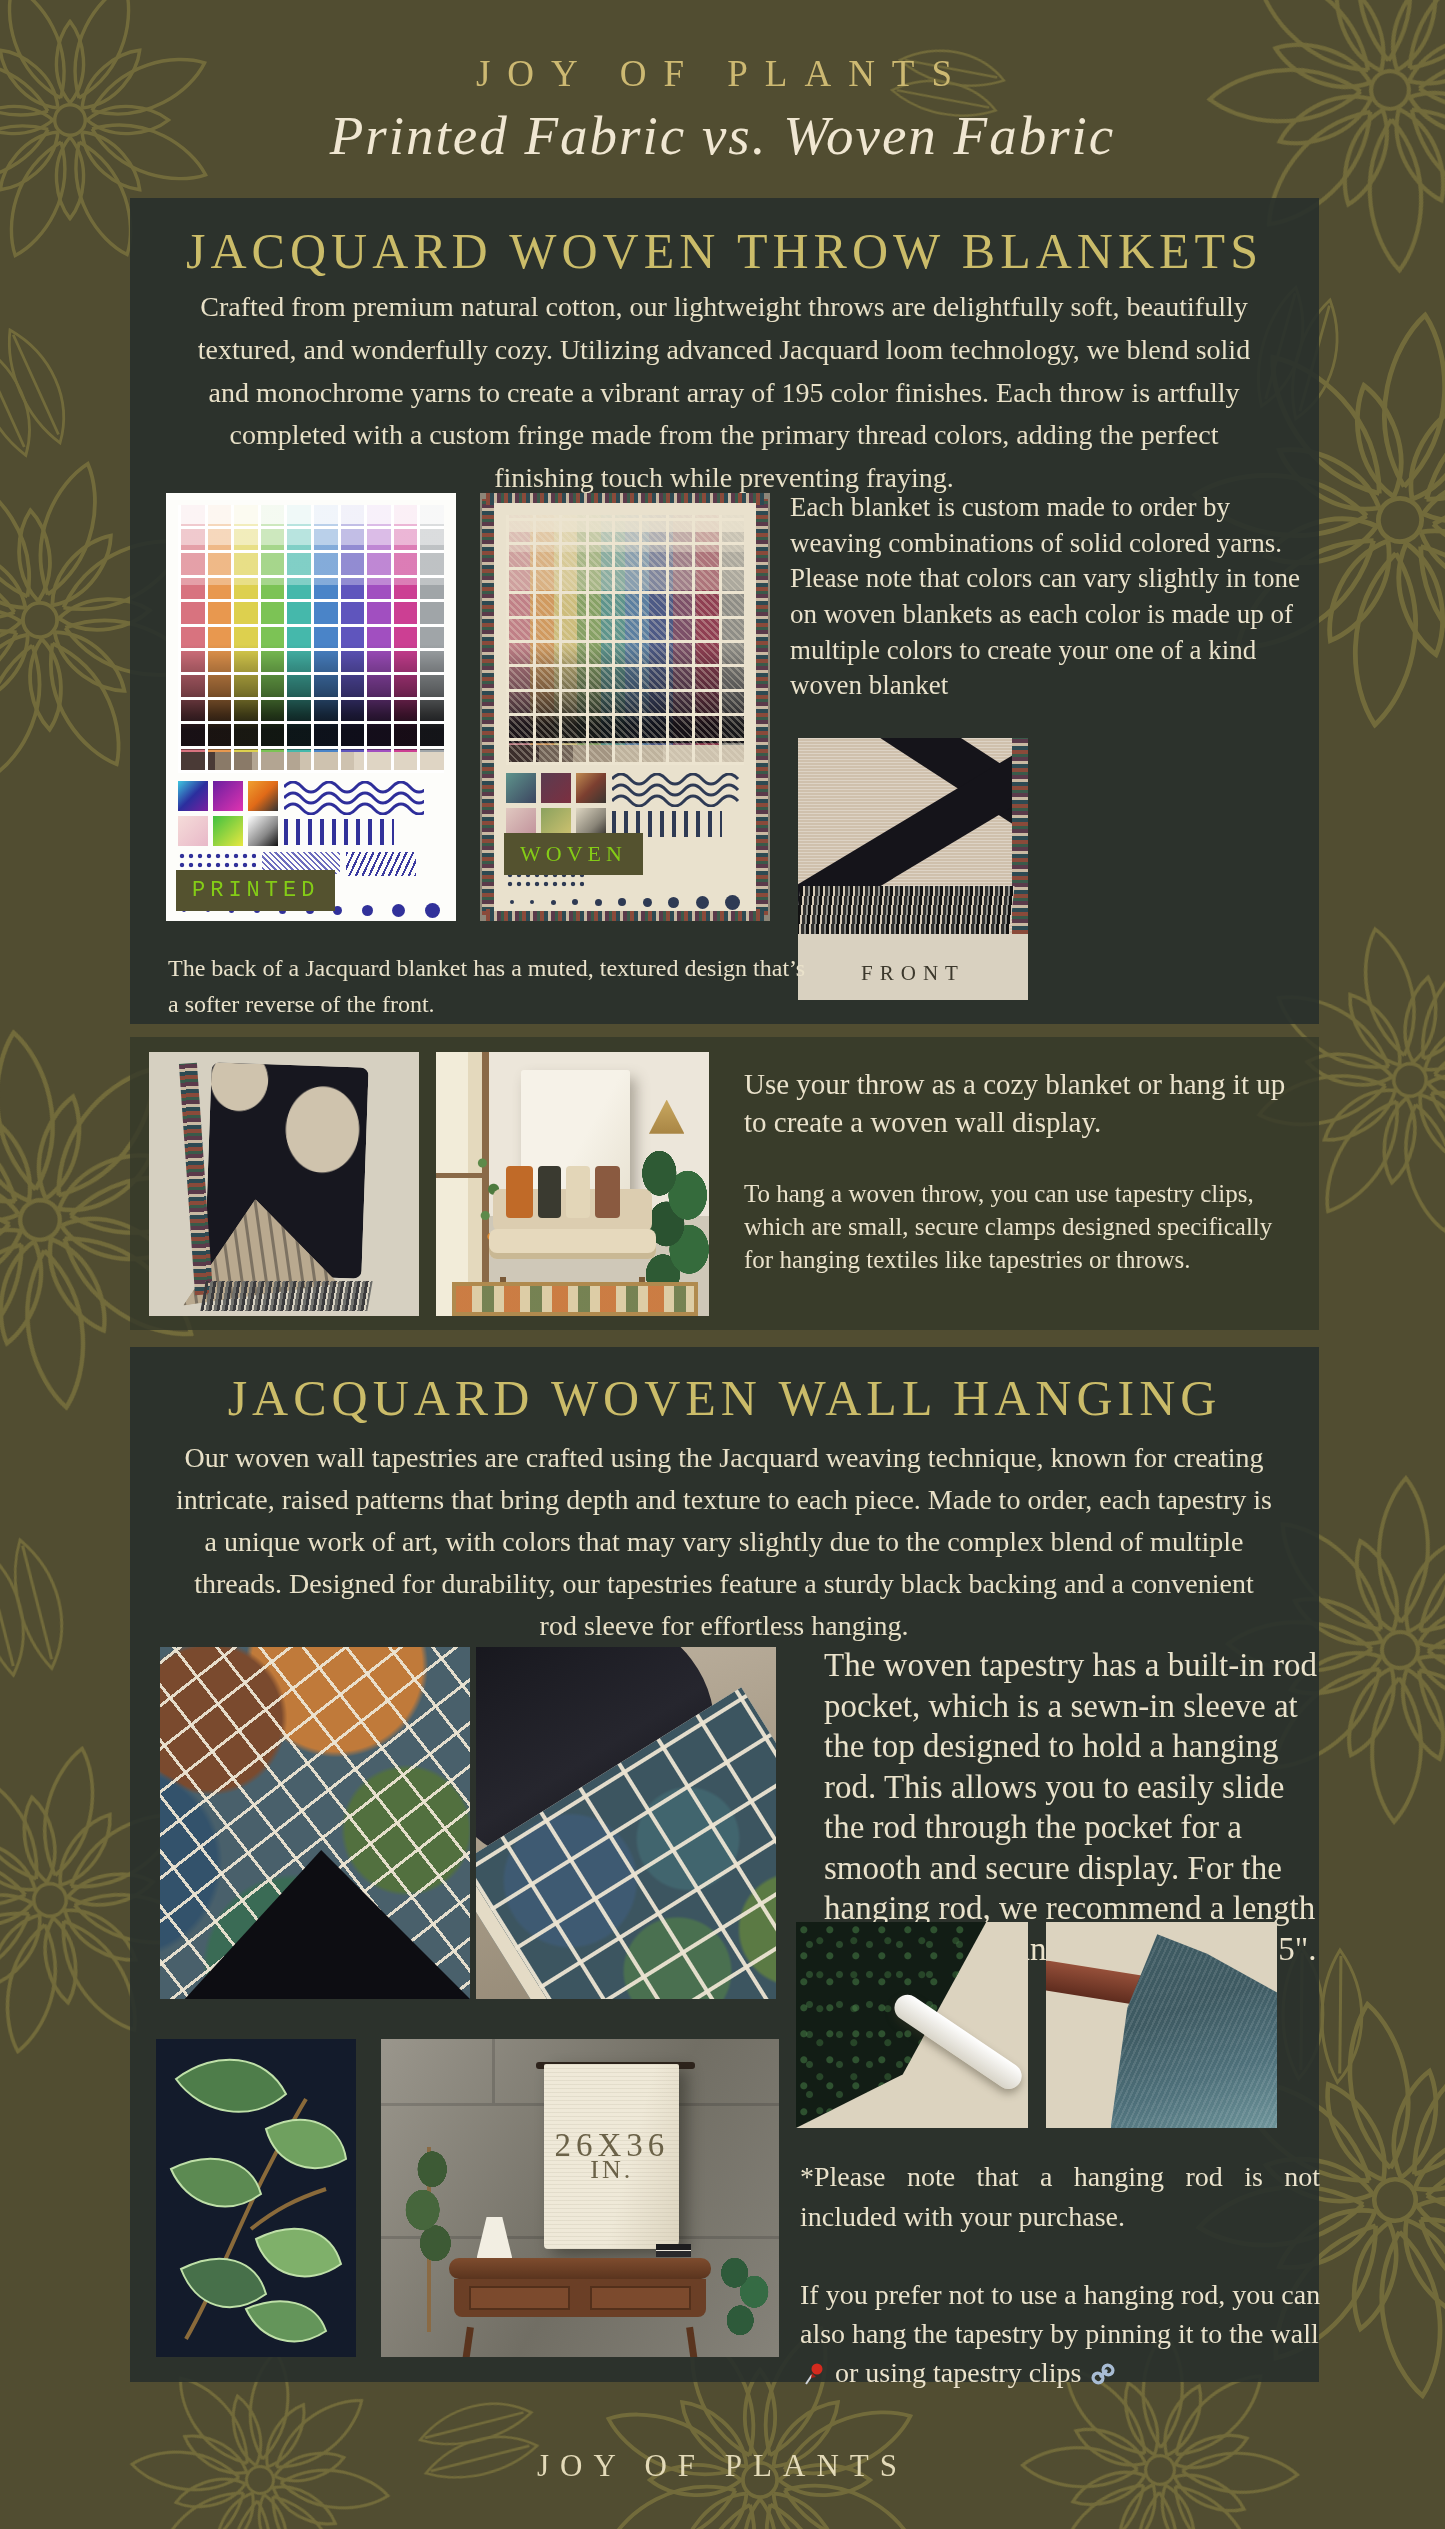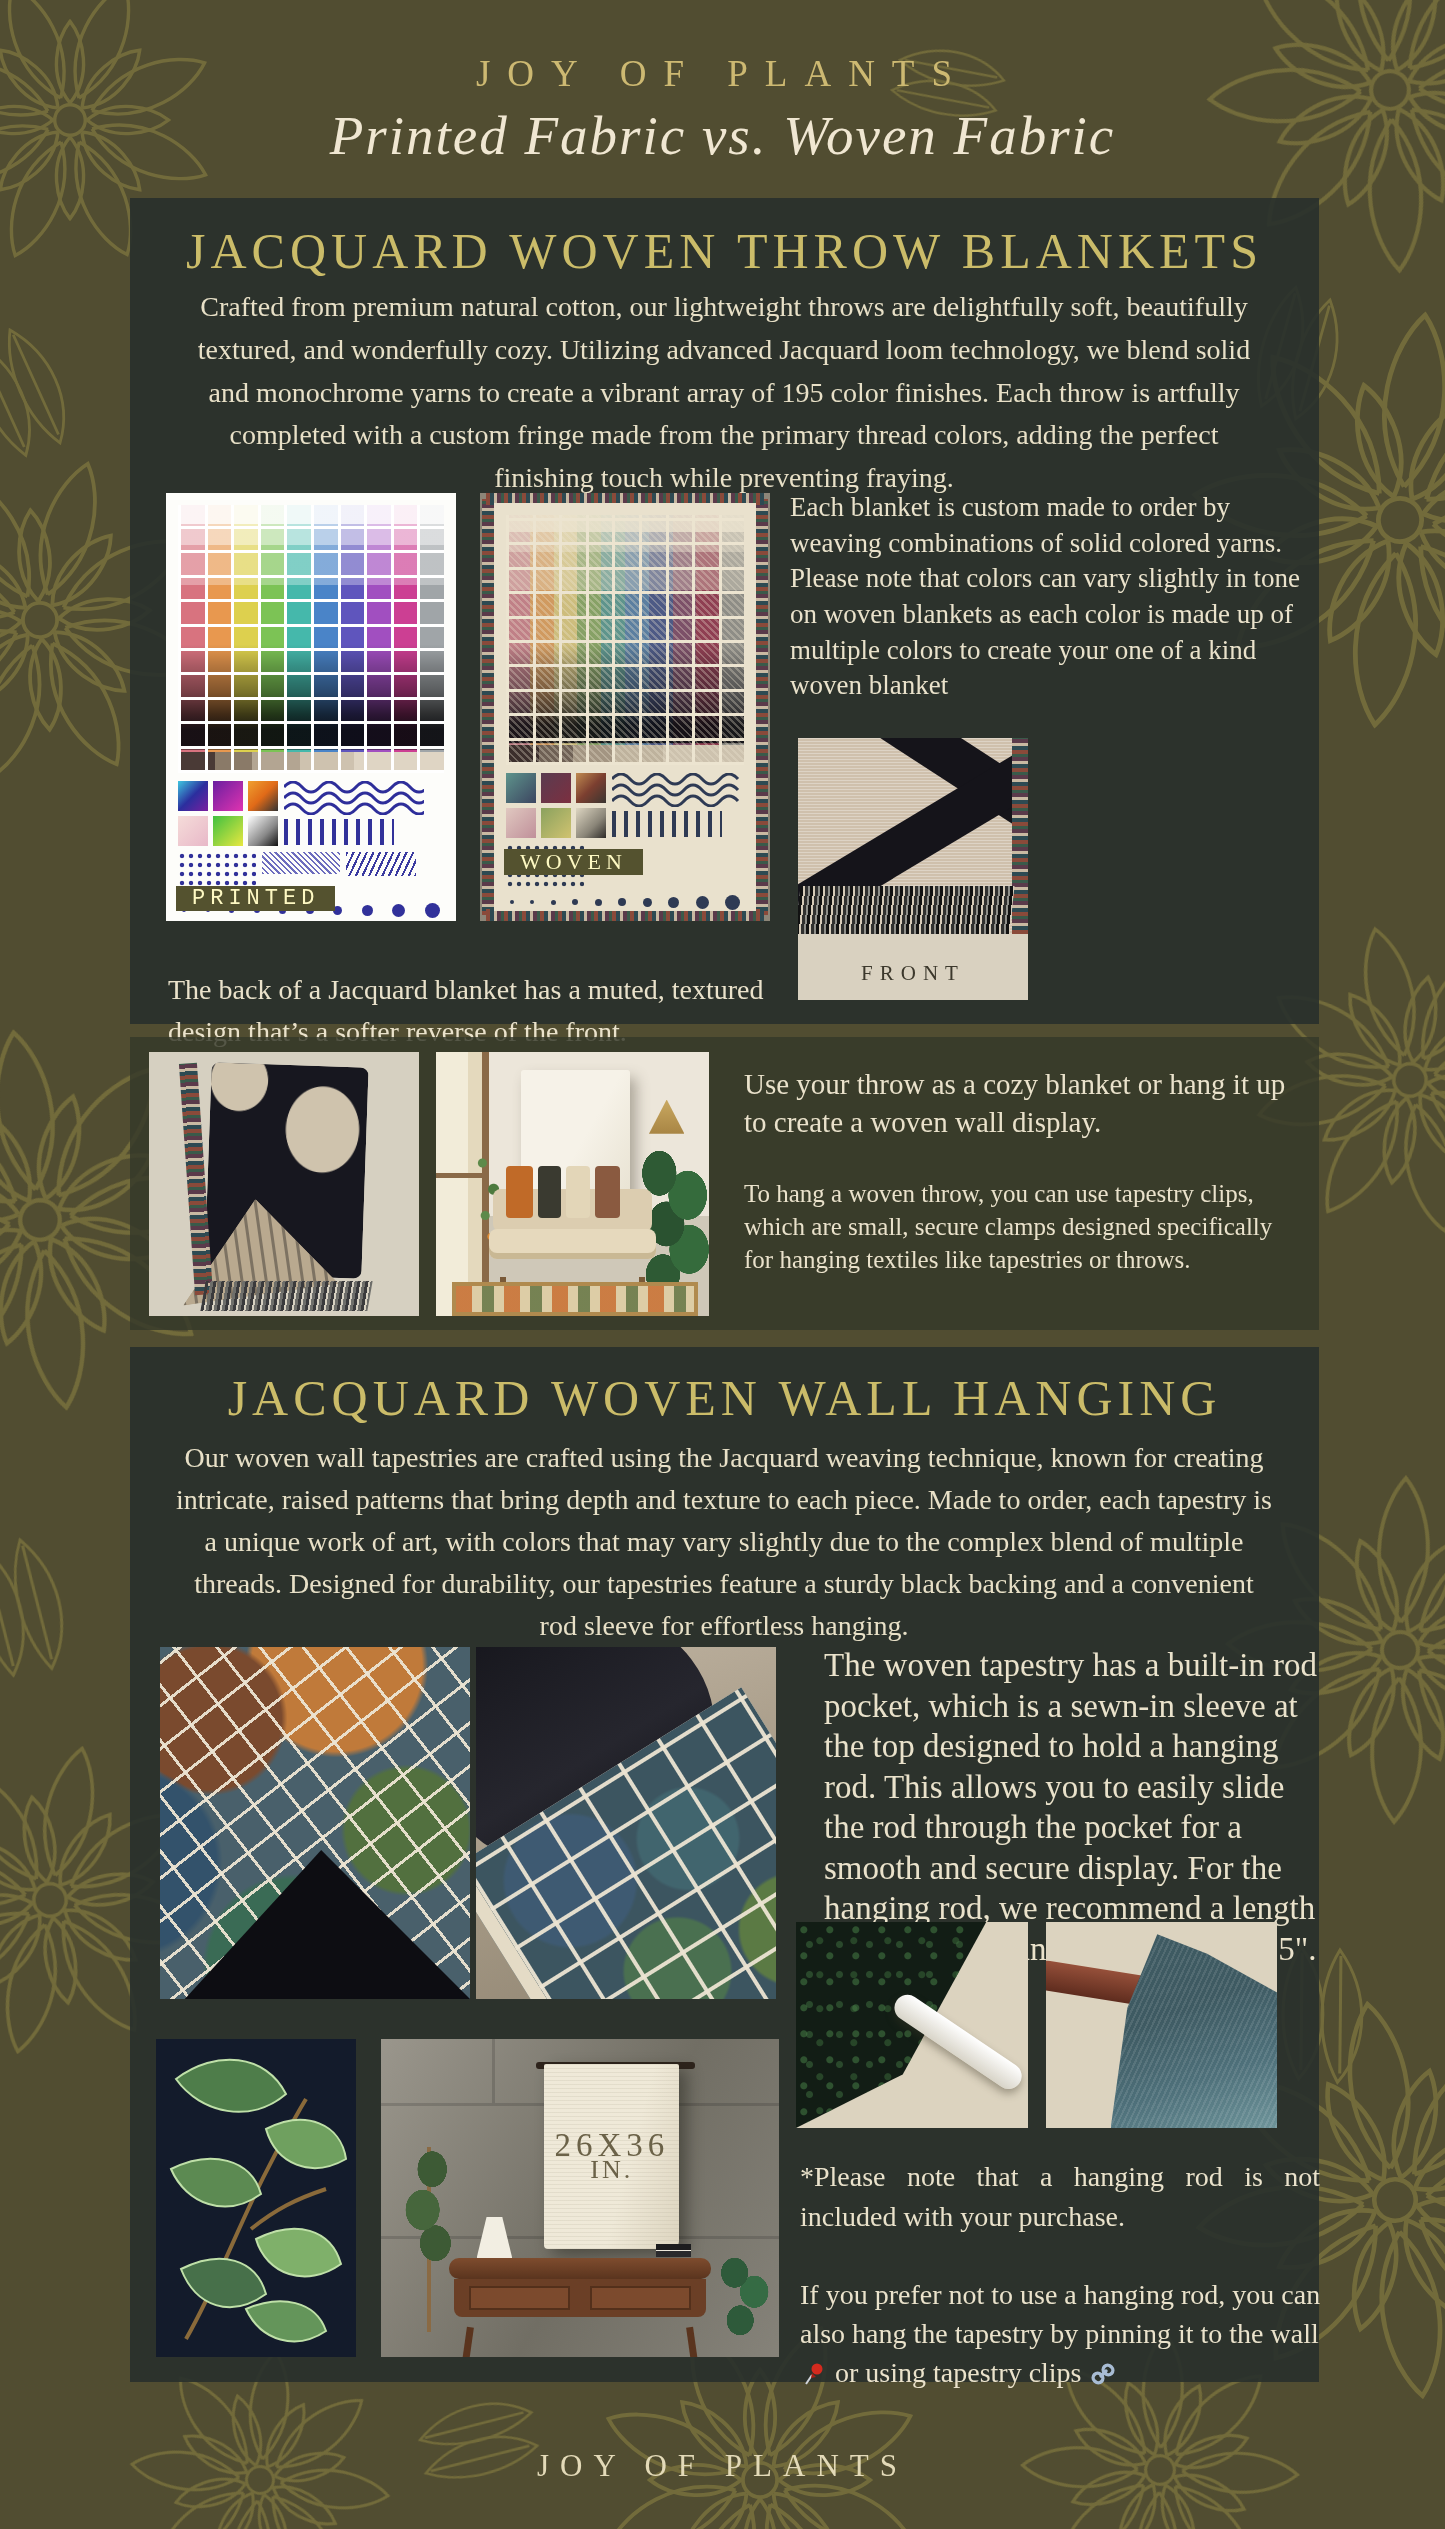--- a/index.html
+++ b/index.html
@@ -69,22 +69,22 @@
   .noise{width:78px;height:22px;background:repeating-linear-gradient(45deg,rgba(60,60,170,.75) 0 1.5px,rgba(0,0,0,0) 1.5px 4px);}
   .hatch{width:70px;height:24px;background:repeating-linear-gradient(115deg,#3a3aa0 0 2px,rgba(0,0,0,0) 2px 6px);}
   .dotrow{width:100%;height:16px;display:flex;align-items:center;justify-content:space-between;padding:0 4px;box-sizing:border-box;}
   .dotrow i{border-radius:50%;background:#31319a;display:block;}
   .dotrow.muted i{background:#2e3a54;}
   .dotrow i:nth-child(1){width:4px;height:4px}.dotrow i:nth-child(2){width:4px;height:4px}
   .dotrow i:nth-child(3){width:5px;height:5px}.dotrow i:nth-child(4){width:6px;height:6px}
   .dotrow i:nth-child(5){width:7px;height:7px}.dotrow i:nth-child(6){width:8px;height:8px}
   .dotrow i:nth-child(7){width:9px;height:9px}.dotrow i:nth-child(8){width:11px;height:11px}
   .dotrow i:nth-child(9){width:13px;height:13px}.dotrow i:nth-child(10){width:15px;height:15px}
-  .tag{position:absolute;background:#54522f;color:#fef9c3;font-size:22px;letter-spacing:5px;
-    padding:0 16px;z-index:4;}
+  .tag{position:absolute;background:#54522f;color:#84cc16;font-size:22px;letter-spacing:5px;
+    padding:8px 16px;z-index:4;}
   
   .wovencard{background:#8d8678;padding:0;}
   .wblank{position:absolute;left:14px;right:14px;top:10px;bottom:10px;background:#e9e1cd;padding:12px;box-sizing:border-box;}
   .fringeV{position:absolute;top:6px;bottom:6px;width:13px;
     background:repeating-linear-gradient(0deg,#8a4a3a 0 4px,#2e4a52 4px 8px,#c9b9a2 8px 11px,#5a3a4a 11px 15px,#3a5a4a 15px 18px);}
   .fringeH{position:absolute;left:6px;right:6px;height:12px;
     background:repeating-linear-gradient(90deg,#8a4a3a 0 4px,#2e4a52 4px 8px,#c9b9a2 8px 11px,#5a3a4a 11px 15px,#3a5a4a 15px 18px);}
   
   .fbcard{background:#d9d1c0;}
   .fbart{position:absolute;left:0;top:0;right:0;height:196px;overflow:hidden;background:#cfc0ac;}
@@ -380,21 +380,21 @@
       <div class="tex"></div>
       <div class="xb" style="left:-30%;top:-6%;transform:rotate(33deg);"></div>
       <div class="xb" style="left:-30%;top:34%;transform:rotate(-31deg);"></div>
       <div class="fringeV" style="right:0;width:16px;top:0;bottom:0;"></div>
       <div class="blackfringe" style="bottom:0;"></div>
     </div>
     <figcaption class="fbcap">FRONT</figcaption>
   </figure>
 
 
-  <p class="copy" style="left:38px;top:771px;width:640px;font-size:28px;line-height:1.5;">The back of a Jacquard blanket has a muted, textured design that’s a softer reverse of the front.</p>
+  <p class="copy" style="left:38px;top:752px;width:640px;font-size:24px;line-height:1.5;">The back of a Jacquard blanket has a muted, textured design that’s a softer reverse of the front.</p>
 </section>
 
 <section class="panel panelmid">
 
   <div class="photo foldcard" style="left:19px;top:15px;width:270px;height:264px;">
     <div class="bk"></div>
     <div class="bkfold"></div>
     <div class="bkfringeL"></div>
     <div class="bkfringeB"></div>
   </div>

